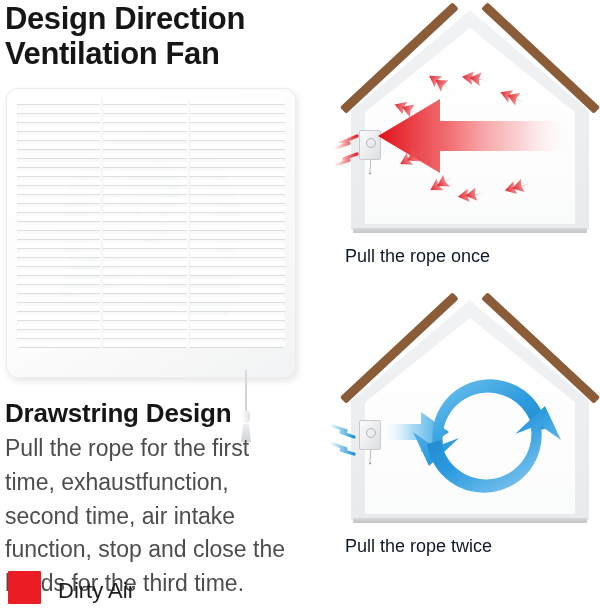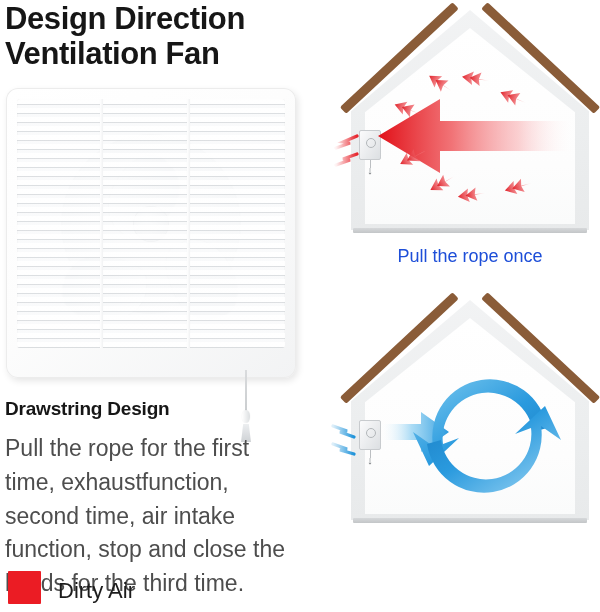--- a/index.html
+++ b/index.html
@@ -95,21 +95,21 @@
   }
   .ds-tassel {
     position:absolute; left:0px; top:54px; width:10px; height:18px;
     background:linear-gradient(to bottom,#eceef0,#cfd2d5);
     clip-path:polygon(22% 0,78% 0,100% 100%,0 100%);
   }
 
   
   #drawstring-heading {
     position:absolute; left:5px; top:398px; width:260px;
-    font-size:19px; font-weight:700; color:#161616; letter-spacing:-0.2px;
+    font-size:26px; font-weight:700; color:#161616; letter-spacing:-0.2px;
   }
   #drawstring-body {
     position:absolute; left:5px; top:432px; width:292px;
     font-size:23px; line-height:1.47; color:#4d4d4d;
   }
 
   
   #legend { position:absolute; left:6px; top:570px; width:330px; height:38px; }
   .legend-item { position:absolute; top:0; display:flex; align-items:center; }
   .legend-item.dirty { left:2px; }
@@ -164,21 +164,21 @@
     position:absolute; left:10.5px; top:30px; width:1.2px; height:8px; background:#bcbfc2;
   }
   .wall-unit .wu-arrow {
     position:absolute; left:7px; top:36px; width:8px; height:9px;
     color:#6f7478; font-size:11px; line-height:9px; text-align:center;
   }
 
   
   .house-caption {
     position:absolute; left:0; top:244px; width:250px;
-    text-align:center; font-size:18px; color:#1d4ed8;
+    text-align:left; font-size:18px; color:#0f172a;
   }
 
   
   .big-red-arrow { position:absolute; left:33px; top:95px; width:195px; height:78px; }
   
   .blue-in-arrow { position:absolute; left:36px; top:118px; width:68px; height:44px; }
   
   .chevron-layer { position:absolute; inset:0; pointer-events:none; }
   .cycle-arrows { position:absolute; left:62px; top:68px; width:160px; height:150px; }
   .ext-puff { position:absolute; left:-12px; top:130px; width:26px; height:36px; }
@@ -346,13 +346,14 @@
                A44 44 0 0 0 36 84
                L52 78 L22 106 L6 72 Z" fill="url(#cycA)"></path>
 
       <path d="M134 66
                A56 56 0 0 1 20 84
                L34 80
                A44 44 0 0 0 124 68
                L108 74 L138 46 L154 80 Z" fill="url(#cycB)"></path>
     </svg>
   </div>
+  <div class="house-caption">Pull the rope twice</div>
 </div>
 
 </body></html>

